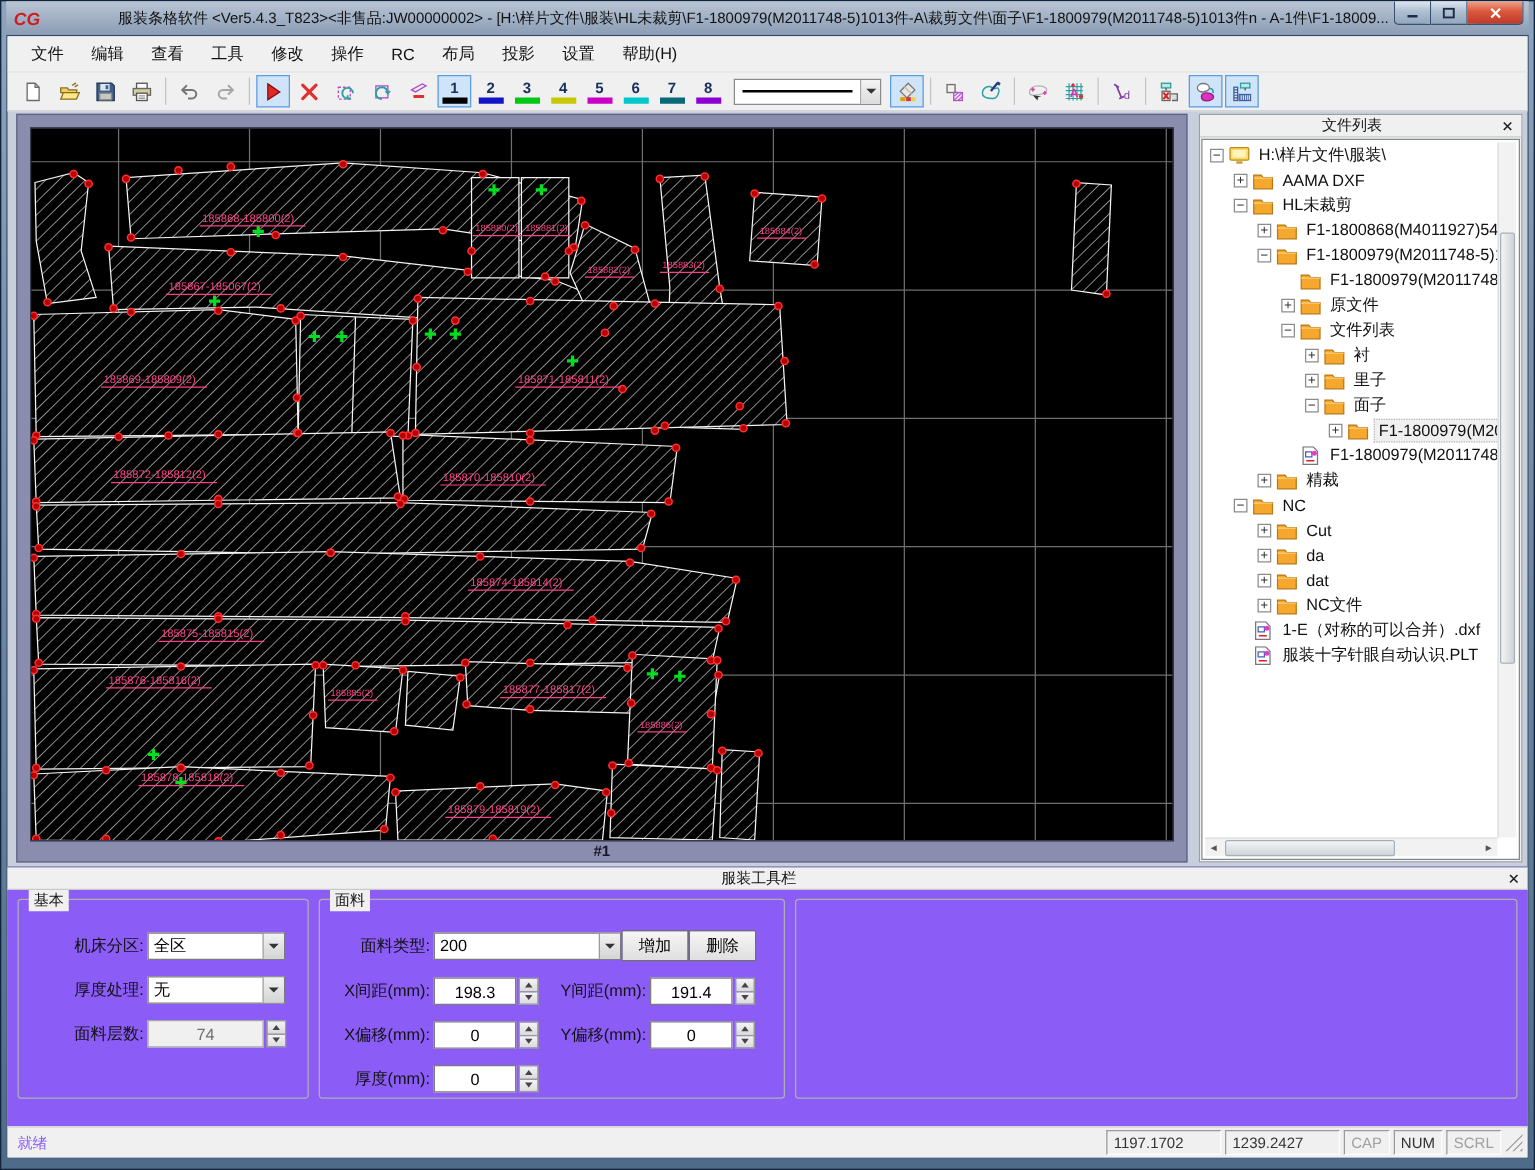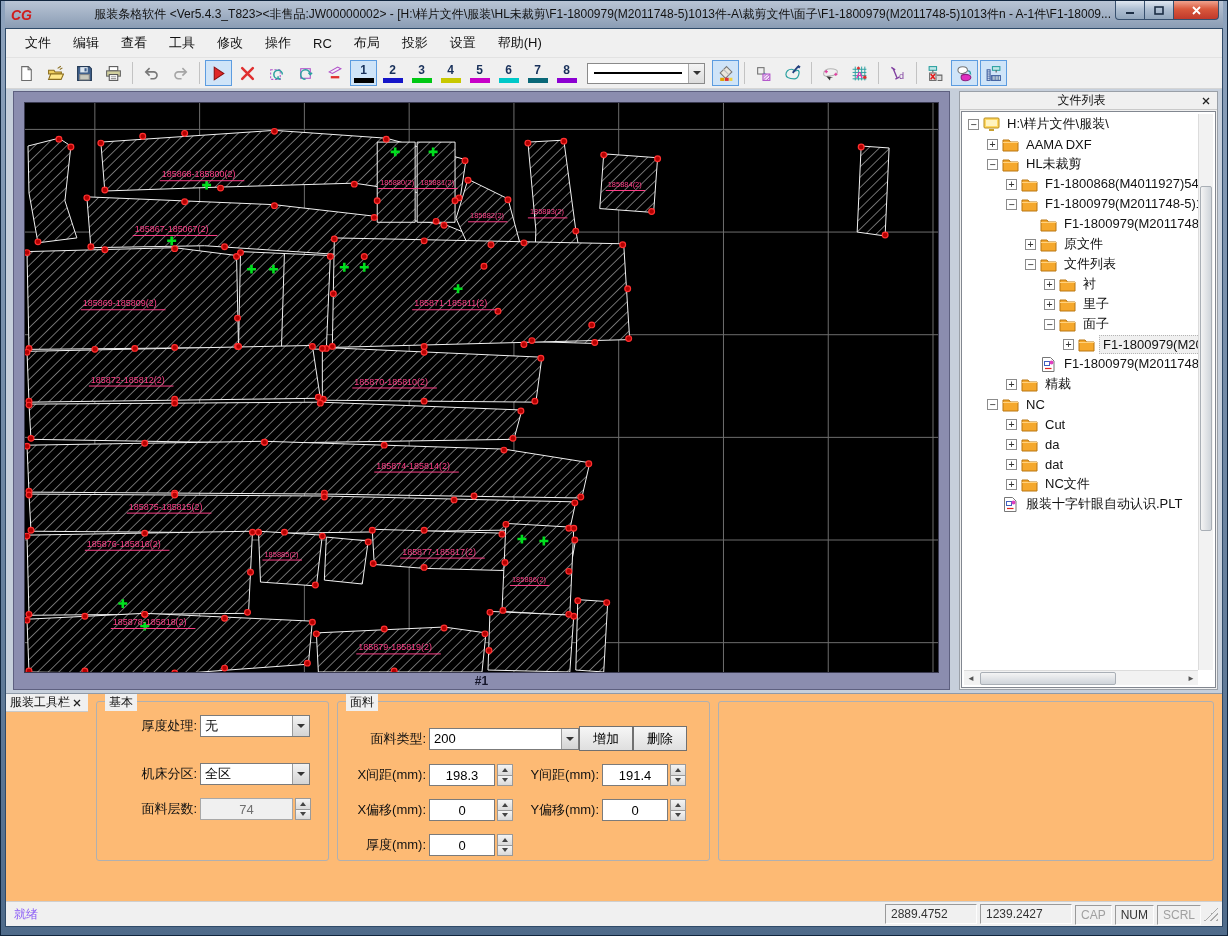--- a/index.html
+++ b/index.html
@@ -54,21 +54,21 @@
   .tree-row.sel .lbl{background:#f0f0f0;border:1px dotted #b5b5b5;}
   .expander{width:11px;height:11px;border:1px solid #8c8c8c;background:#fff;font-size:10px;line-height:9px;text-align:center;color:#333;flex:none;margin-right:4px;font-family:"DejaVu Sans Mono",monospace;}
   .tree-icon{width:17px;height:15px;margin-right:4px;flex:none;}
   .tree-icon svg{width:17px;height:15px;}
   .vsb{position:absolute;top:2px;right:2px;bottom:17px;width:15px;background:#f2f2f2;border-left:1px solid #dcdcdc;}
   .vsb-thumb{position:absolute;left:1px;right:1px;top:13%;height:62%;background:linear-gradient(90deg,#f4f4f4,#cfd4da);border:1px solid #a9afb6;border-radius:2px;}
   .hsb{position:absolute;left:2px;right:17px;bottom:2px;height:15px;background:#f2f2f2;border-top:1px solid #dcdcdc;display:flex;align-items:center;}
   .hsb-arrow{width:14px;height:13px;display:flex;align-items:center;justify-content:center;color:#555;font-size:8px;}
   .hsb-thumb{height:13px;width:58%;background:linear-gradient(#f4f4f4,#cfd4da);border:1px solid #a9afb6;border-radius:2px;margin-left:2px;}
   
-  .toolpanel{height:208px;background:#fdba74;border-top:1px solid #8f9aa8;flex:none;display:flex;flex-direction:row;}
+  .toolpanel{height:208px;background:#8b5cf6;border-top:1px solid #8f9aa8;flex:none;display:flex;flex-direction:column;}
   .tp-body{flex:1;position:relative;}
   .groupbox{position:absolute;top:7px;height:160px;border:1px solid #b0b0b0;border-radius:3px;}
   .groupbox legend, .gb-legend{position:absolute;top:-8px;left:8px;background:#f0f0f0;font-size:12px;padding:0 4px;color:#111;}
   .gb-basic{left:8px;width:233px;}
   .gb-fabric{left:249px;width:373px;}
   .gb-spare{left:630px;right:8px;}
   .fieldrow{display:flex;align-items:center;margin-top:13px;}
   .flabel{font-size:13px;color:#111;text-align:right;margin-right:3px;}
   .combo{height:22px;background:#fff;border:1px solid #7b7b7b;display:flex;align-items:center;}
   .combo .val{flex:1;font-size:13px;padding:0 4px;overflow:hidden;white-space:nowrap;}
@@ -787,20 +787,30 @@
                 <span class="lbl">NC文件</span>
               </div>
               <div class="tree-row" style="padding-left: 23px;">
                 <span style="width: 15px; flex: 0 0 auto;"></span>
                 <span class="tree-icon"><svg viewBox="0 0 17 15">
                     <path d="M2.5.5h8l3.5 3.5v10.5h-11.5z" fill="#fff" stroke="#777"></path>
                     <rect x="4.5" y="4.5" width="5" height="4" fill="none" stroke="#4060c0"></rect>
                     <path d="M5 11.5h6.5" stroke="#e02020" stroke-width="1.2"></path>
                     <circle cx="11.5" cy="5.5" r="2" fill="#e040c0"></circle>
                   </svg></span>
+                <span class="lbl">1-E（对称的可以合并）.dxf</span>
+              </div>
+              <div class="tree-row" style="padding-left: 23px;">
+                <span style="width: 15px; flex: 0 0 auto;"></span>
+                <span class="tree-icon"><svg viewBox="0 0 17 15">
+                    <path d="M2.5.5h8l3.5 3.5v10.5h-11.5z" fill="#fff" stroke="#777"></path>
+                    <rect x="4.5" y="4.5" width="5" height="4" fill="none" stroke="#4060c0"></rect>
+                    <path d="M5 11.5h6.5" stroke="#e02020" stroke-width="1.2"></path>
+                    <circle cx="11.5" cy="5.5" r="2" fill="#e040c0"></circle>
+                  </svg></span>
                 <span class="lbl">服装十字针眼自动认识.PLT</span>
               </div>
             </div>
           <div class="vsb">
               <div class="vsb-thumb"></div>
             </div>
           <div class="hsb">
             <div class="hsb-arrow">◄</div>
             <div class="hsb-thumb"></div>
             <div class="hsb-arrow" style="margin-left:auto">►</div>
@@ -815,33 +825,33 @@
         <div class="panel-close">
           <svg viewBox="0 0 8 8">
               <path d="M1 1l6 6M7 1L1 7" stroke="#222" stroke-width="1.3"></path>
             </svg>
         </div>
       </div>
       <div class="tp-body">
 
         <div class="groupbox gb-basic">
           <span class="gb-legend">基本</span>
-          <div class="fieldrow">
-            <span class="flabel" style="width:100px">厚度处理:</span>
+          <div class="fieldrow" style="margin-top:26px;">
+            <span class="flabel" style="width:100px">机床分区:</span>
             <div class="combo" style="width:110px">
-              <span class="val">无</span>
+              <span class="val">全区</span>
               <span class="ddb">
                   <span class="dd-arrow"></span>
                 </span>
             </div>
           </div>
-          <div class="fieldrow" style="margin-top:26px;">
-            <span class="flabel" style="width:100px">机床分区:</span>
+          <div class="fieldrow">
+            <span class="flabel" style="width:100px">厚度处理:</span>
             <div class="combo" style="width:110px">
-              <span class="val">全区</span>
+              <span class="val">无</span>
               <span class="ddb">
                   <span class="dd-arrow"></span>
                 </span>
             </div>
           </div>
           <div class="fieldrow">
             <span class="flabel" style="width:100px">面料层数:</span>
             <input class="tinput disabled" style="width: 93px;" readonly="" value="74">
             <span class="spin">
               <button class="sb">
@@ -924,20 +934,20 @@
               </span>
           </div>
         </div>
 
         <div class="groupbox gb-spare"></div>
       </div>
     </div>
 
     <div class="statusbar">
       <span class="status-msg">就绪</span>
-      <span class="sbox num">2889.4752</span>
+      <span class="sbox num">1197.1702</span>
       <span class="sbox num">1239.2427</span>
       <span id="flags"><span class="sbox flag off">CAP</span><span class="sbox flag">NUM</span><span class="sbox flag off">SCRL</span></span>
       <span class="grip"></span>
     </div>
 
   </div>
 </div>
 
 </body></html>

